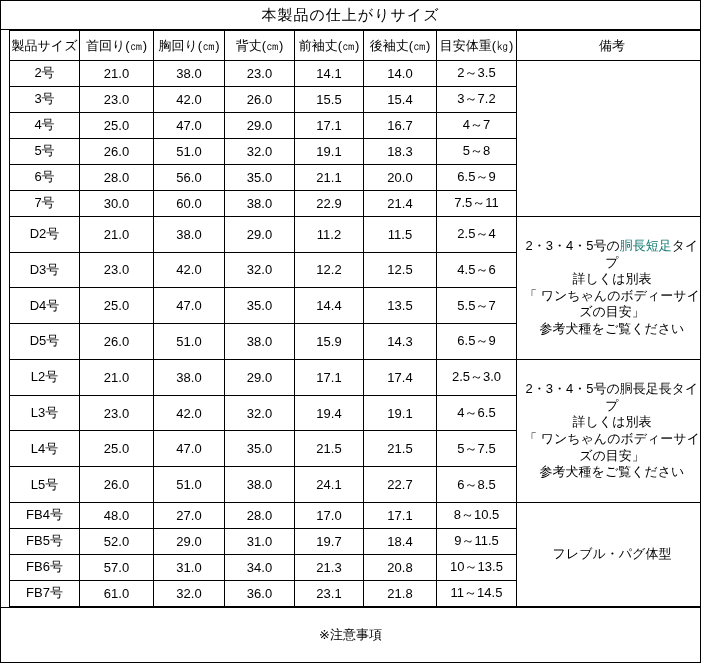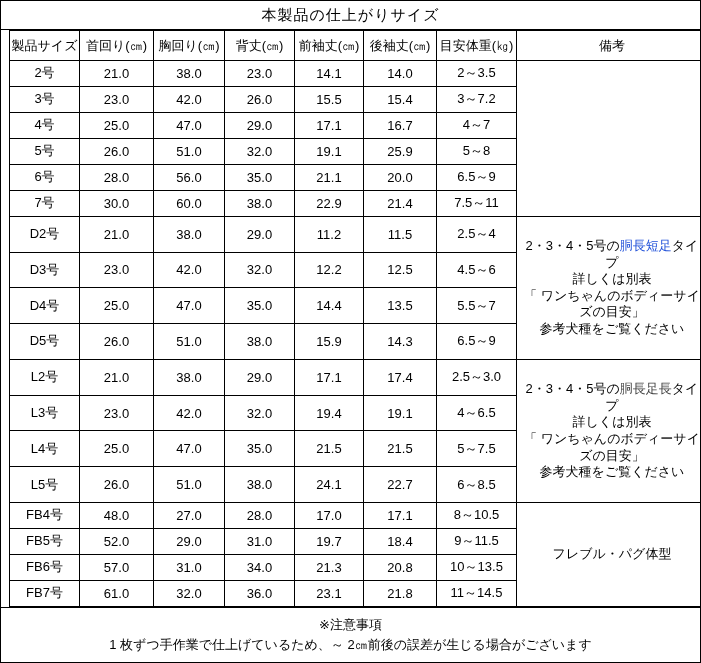--- a/index.html
+++ b/index.html
@@ -101,21 +101,21 @@
           <td>17.1</td>
           <td>16.7</td>
           <td>4～7</td>
         </tr>
         <tr>
           <td>5号</td>
           <td>26.0</td>
           <td>51.0</td>
           <td>32.0</td>
           <td>19.1</td>
-          <td>25.9</td>
+          <td>18.3</td>
           <td>5～8</td>
         </tr>
         <tr>
           <td>6号</td>
           <td>28.0</td>
           <td>56.0</td>
           <td>35.0</td>
           <td>21.1</td>
           <td>20.0</td>
           <td>6.5～9</td>
@@ -131,21 +131,21 @@
         </tr>
         <tr>
           <td>D2号</td>
           <td>21.0</td>
           <td>38.0</td>
           <td>29.0</td>
           <td>11.2</td>
           <td>11.5</td>
           <td>2.5～4</td>
           <td rowspan="4" class="remarks-cell">
-            <div><span>2・3・4・5号の</span><span style="color: #1d4ed8;">胴長短足</span><span>タイプ</span></div>
+            <div><span>2・3・4・5号の</span><span style="color: #0f766e;">胴長短足</span><span>タイプ</span></div>
             <div><span>詳しくは別表</span></div>
             <div><span>「 ワンちゃんのボディーサイズの目安」</span></div>
             <div><span>参考犬種をご覧ください</span></div>
           </td>
         </tr>
         <tr>
           <td>D3号</td>
           <td>23.0</td>
           <td>42.0</td>
           <td>32.0</td>
@@ -173,21 +173,21 @@
         </tr>
         <tr>
           <td>L2号</td>
           <td>21.0</td>
           <td>38.0</td>
           <td>29.0</td>
           <td>17.1</td>
           <td>17.4</td>
           <td>2.5～3.0</td>
           <td rowspan="4" class="remarks-cell">
-            <div><span>2・3・4・5号の</span><span style="color: #404040;">胴長足長</span><span>タイプ</span></div>
+            <div><span>2・3・4・5号の</span><span style="color: #000000;">胴長足長</span><span>タイプ</span></div>
             <div><span>詳しくは別表</span></div>
             <div><span>「 ワンちゃんのボディーサイズの目安」</span></div>
             <div><span>参考犬種をご覧ください</span></div>
           </td>
         </tr>
         <tr>
           <td>L3号</td>
           <td>23.0</td>
           <td>42.0</td>
           <td>32.0</td>
@@ -250,16 +250,15 @@
           <td>36.0</td>
           <td>23.1</td>
           <td>21.8</td>
           <td>11～14.5</td>
         </tr>
       </tbody>
   </table>
 
   <div class="footer">
     <div>※注意事項</div>
-    <div>1 枚ずつ手作業で仕上げているため、～ 2㎝前後の誤差が生じる場合がございます</div>
   </div>
 
 </div>
 
 </body></html>

